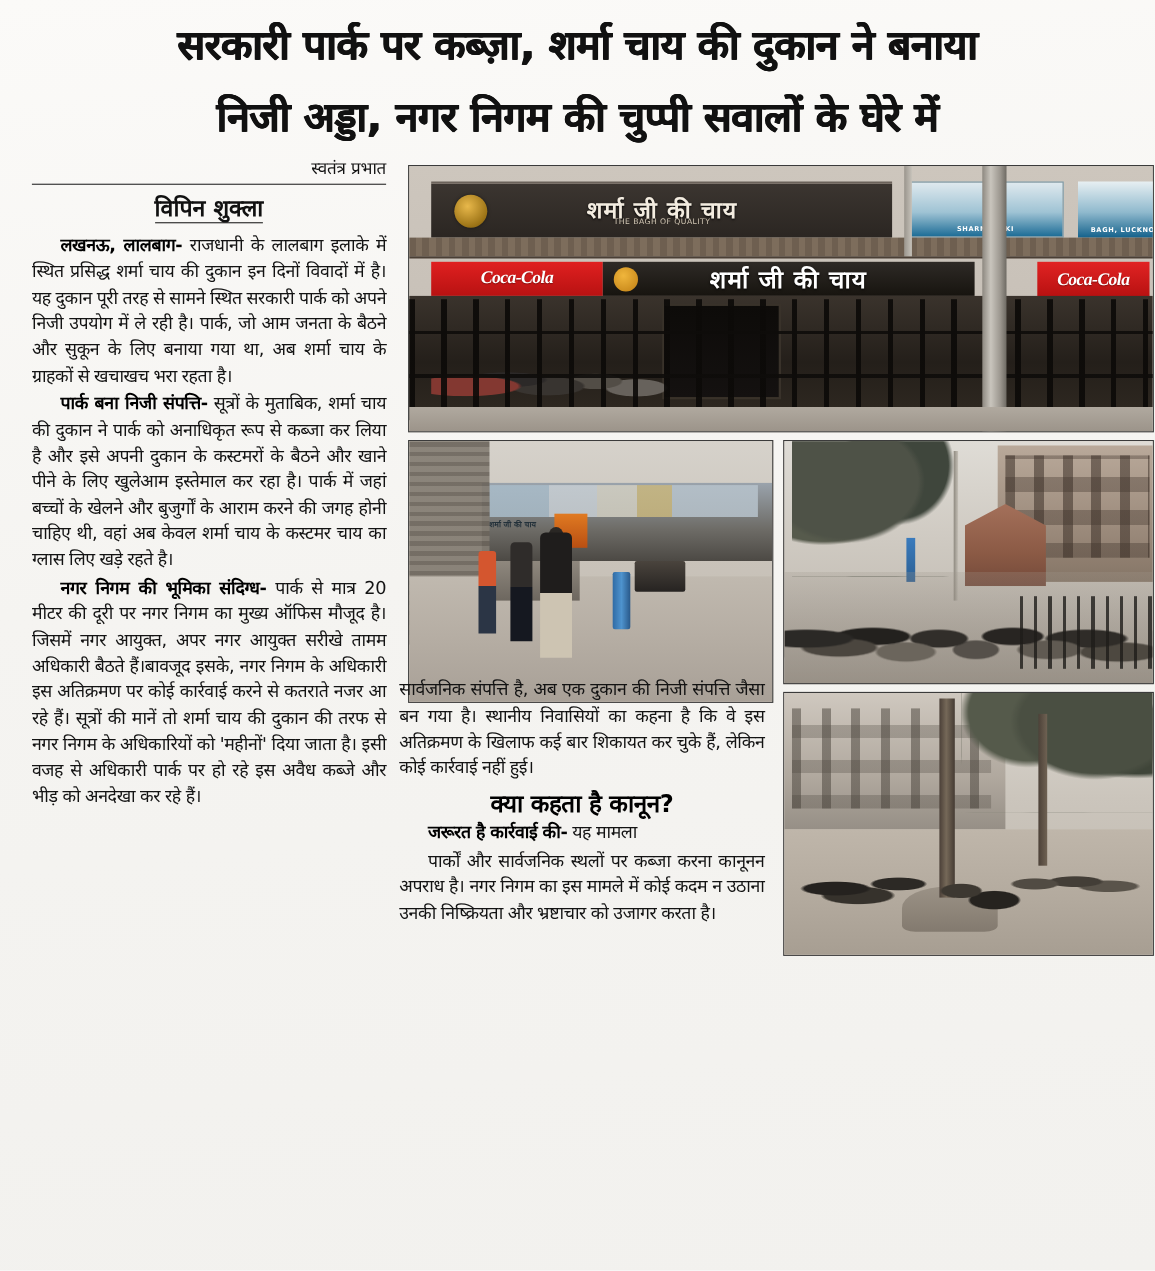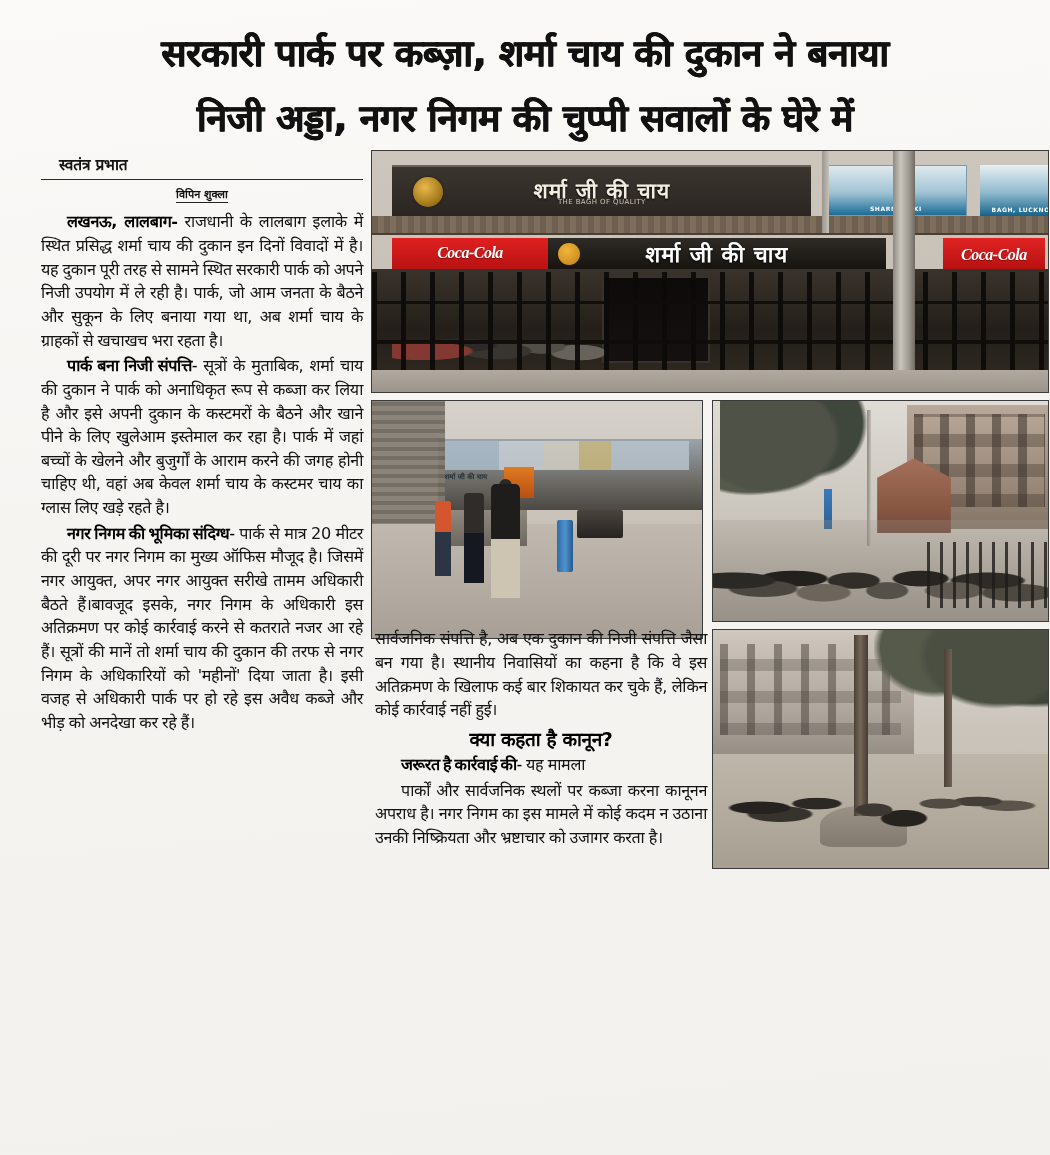--- a/index.html
+++ b/index.html
@@ -11,21 +11,21 @@
     width: 1050px; height: 1155px;
     font-family: "Liberation Serif", "DejaVu Serif", serif;
     background: #f7f6f4;
     overflow: hidden;
     position: relative;
   }
   .page {
     width: 1050px; height: 1155px;
     position: relative;
     background: linear-gradient(175deg,#fbfaf8 0%, #f5f4f1 45%, #f2f1ee 100%);
-    padding: 17px;
+    padding: 5px;
   }
 
   
   .headline {
     padding: 14px 18px 4px 18px;
     text-align: center;
   }
   .headline-line {
     font-family: "DejaVu Sans", sans-serif;
     font-weight: 700;
@@ -46,36 +46,37 @@
   }
 
   
   .col1 {
     width: 334px;
     flex: 0 0 334px;
     padding-right: 12px;
   }
   .masthead {
     font-family: "DejaVu Sans", sans-serif;
-    font-weight: 700;
+    font-weight: 400;
     font-size: 15.5px;
     color: #141414;
     padding: 2px 0 4px 18px;
     letter-spacing: -0.2px;
+    text-align: right;
   }
   .rule {
     border-top: 1.6px solid #2a2a2a;
     margin: 0 0 6px 0;
     width: 100%;
   }
   .reporter {
     text-align: center;
     font-family: "DejaVu Sans", sans-serif;
     font-weight: 700;
-    font-size: 11px;
+    font-size: 21px;
     color: #111;
     padding-bottom: 9px;
   }
   .reporter span {
     border-bottom: 1.6px solid #222;
     padding-bottom: 1px;
   }
 
   
   .para {
@@ -87,26 +88,26 @@
     text-justify: inter-word;
     margin: 0 0 2px 0;
     text-indent: 26px;
     letter-spacing: -0.35px;
     word-spacing: -0.4px;
   }
   .para b, .lead {
     font-weight: 700;
     color: #000;
   }
-  .subhead-inline { font-weight: 700; color: #000; font-family: Liberation Serif, serif; }
+  .subhead-inline { font-weight: 700; color: #000; }
 
   .sub-center {
     font-family: "DejaVu Sans", sans-serif;
     font-weight: 700;
-    font-size: 19px;
+    font-size: 22px;
     text-align: center;
     color: #000;
     margin: 4px 0 1px 0;
     letter-spacing: -0.4px;
   }
 
   
   .col2 {
     width: 344px;
     flex: 0 0 344px;

